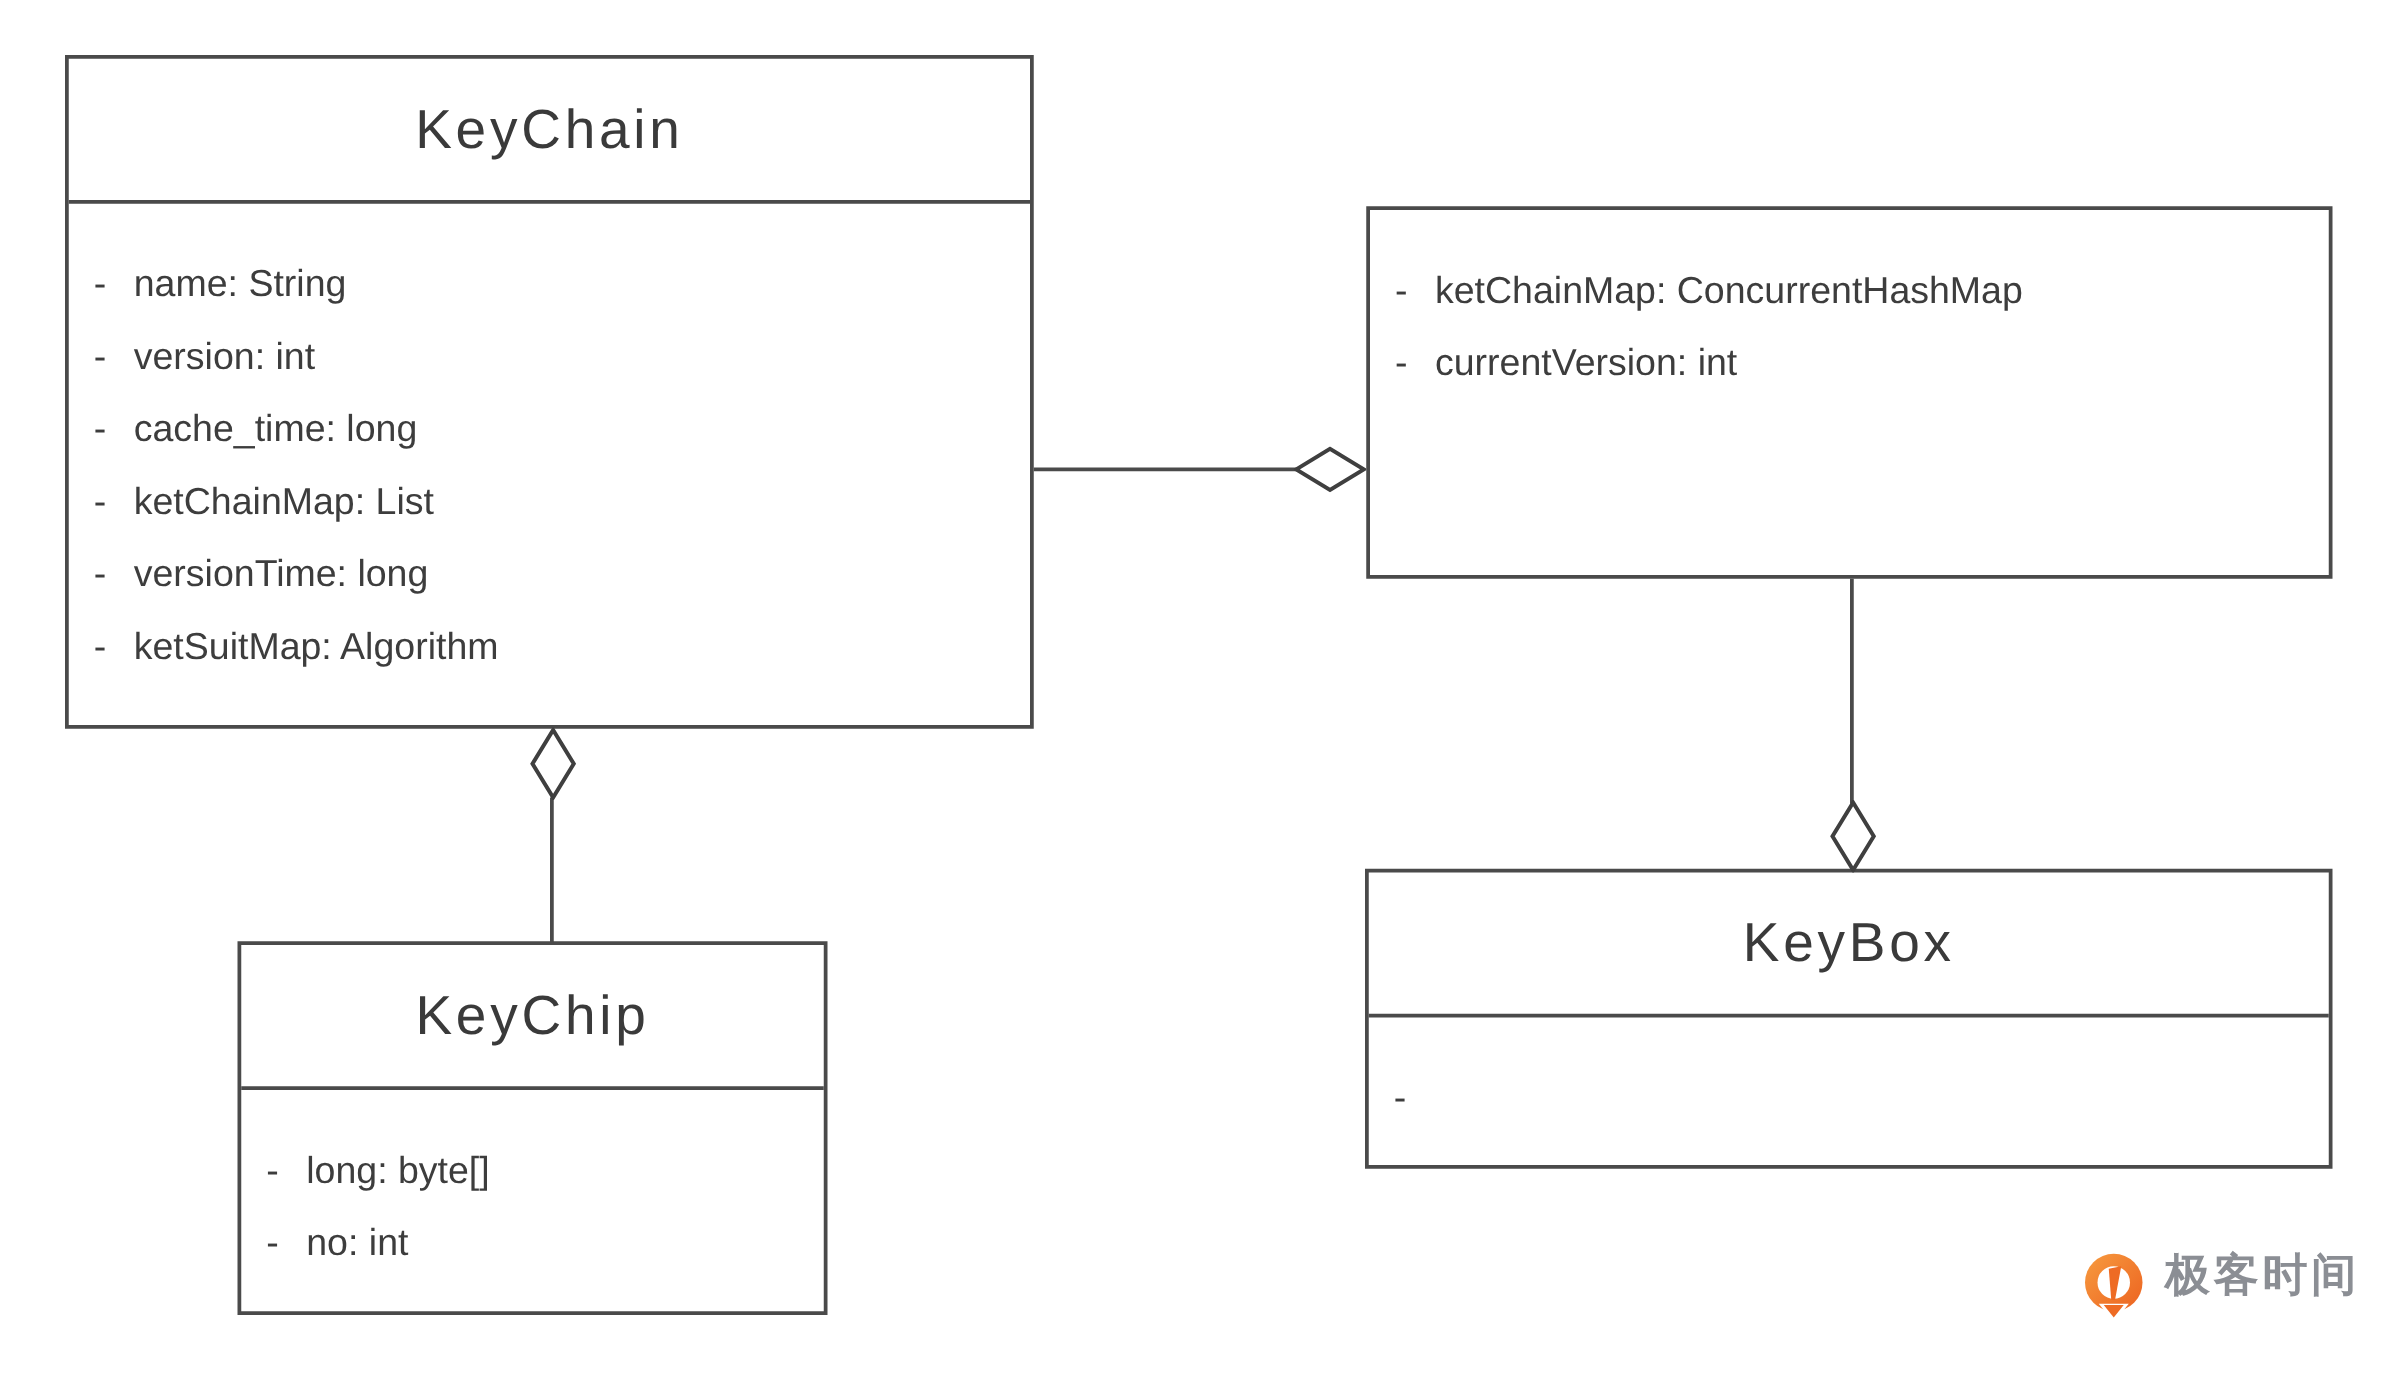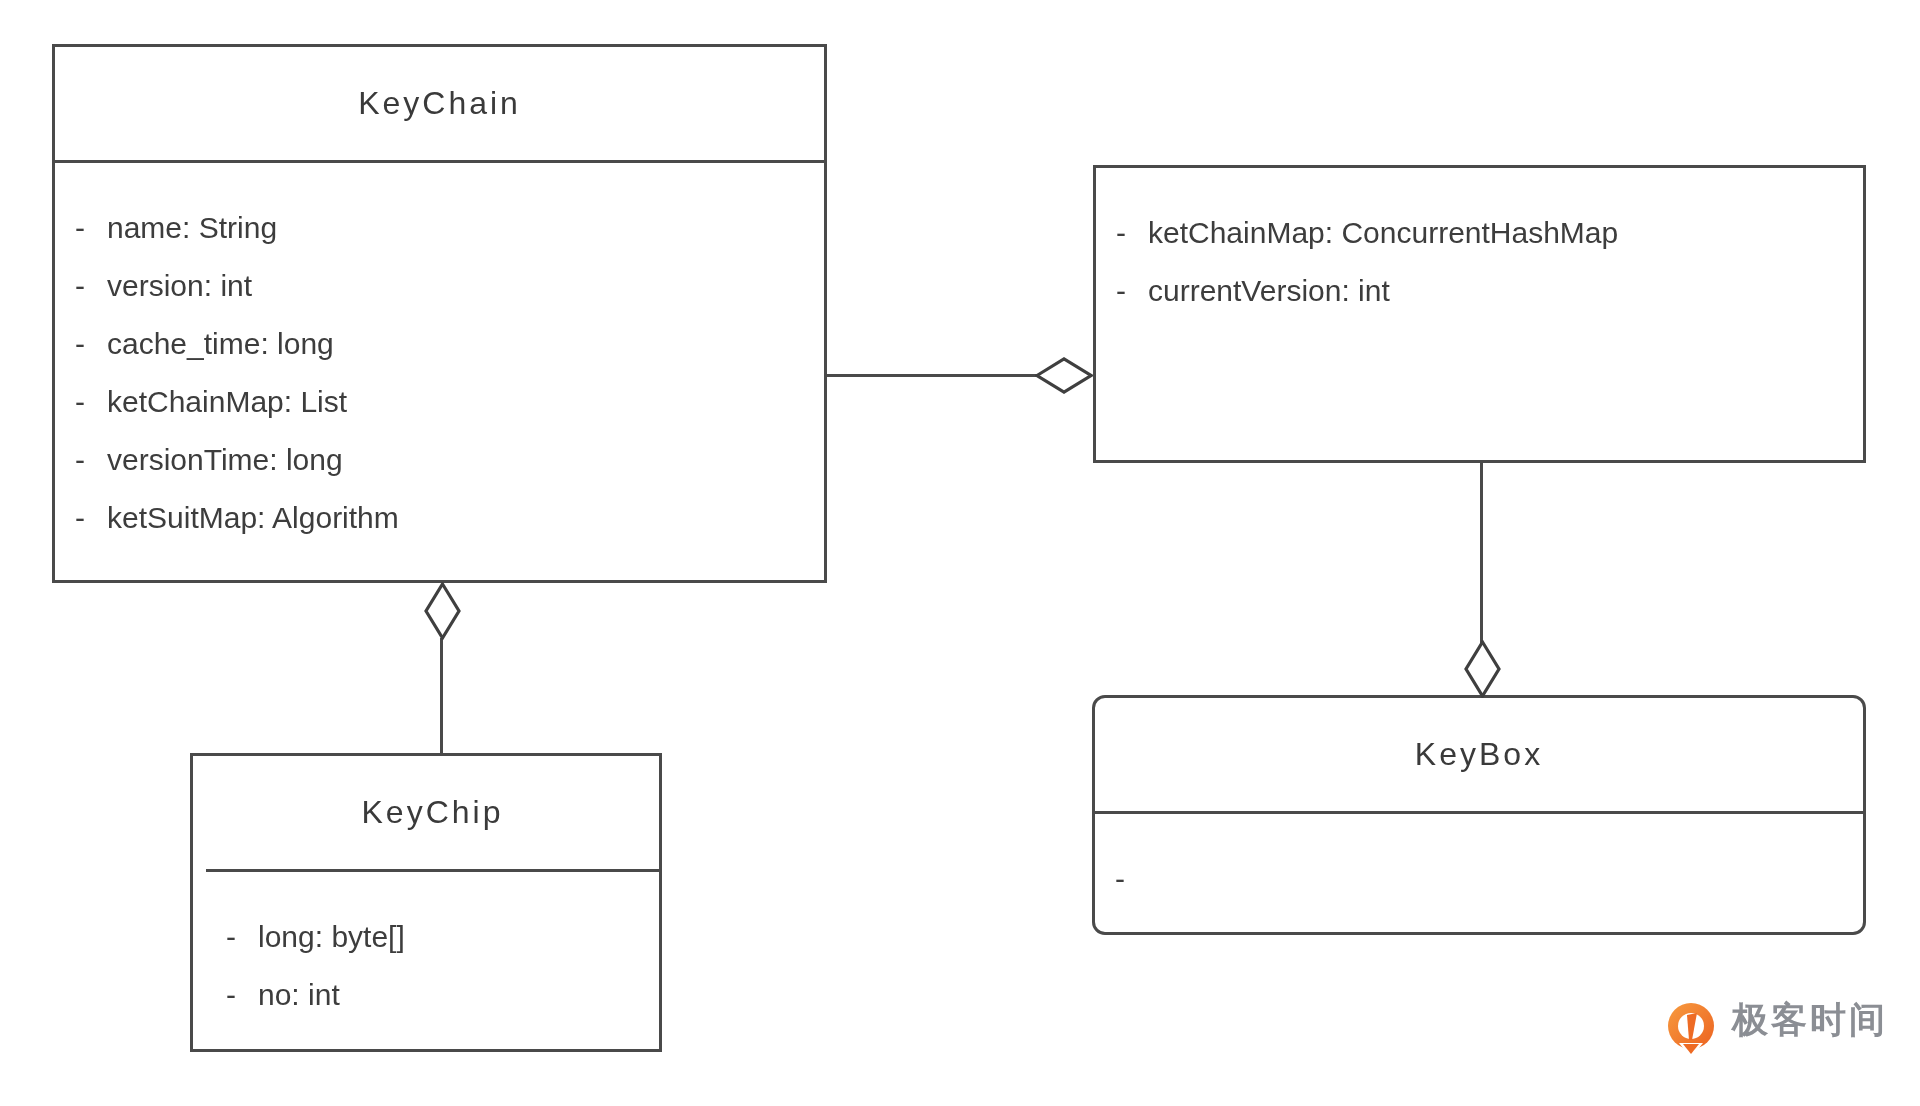--- a/index.html
+++ b/index.html
@@ -20,21 +20,21 @@
     position: absolute;
     border: 3px solid #4a4a4a;
     background: #ffffff;
   }
   .uml-title {
     height: 116px;
     border-bottom: 3px solid #4a4a4a;
     display: flex;
     align-items: center;
     justify-content: center;
-    font-size: 32px;
+    font-size: 44px;
     letter-spacing: 3px;
     color: #3a3a3a;
   }
   .uml-attrs {
     padding: 36px 10px 0 20px;
   }
   .uml-attr {
     display: flex;
     align-items: center;
     height: 58px;
@@ -44,22 +44,22 @@
   }
   .uml-attr .vis {
     width: 16px;
     flex: 0 0 auto;
   }
   .uml-attr .attr-text {
     margin-left: 16px;
   }
   #class-keychain { left: 52px;   top: 44px;  width: 775px; height: 539px; }
   #class-keysuit  { left: 1093px; top: 165px; width: 773px; height: 298px; }
-  #class-keychip  { left: 190px;  top: 753px; width: 472px; height: 299px; padding-left: 13px; }
-  #class-keybox   { left: 1092px; top: 695px; width: 774px; height: 240px; border-radius: 13px; }
+  #class-keychip  { left: 190px;  top: 753px; width: 472px; height: 299px; }
+  #class-keybox   { left: 1092px; top: 695px; width: 774px; height: 240px; }
 
   
   .edge { position: absolute; background: #4a4a4a; }
   #edge-chain-suit { left: 827px;  top: 374px; width: 212px; height: 3px;  }
   #edge-chain-chip { left: 440px;  top: 638px; width: 3px;   height: 117px; }
   #edge-suit-box   { left: 1480px; top: 463px; width: 3px;   height: 180px; }
   .diamond { position: absolute; }
   #diamond-suit  { left: 1035px; top: 357px; }
   #diamond-chain { left: 424px;  top: 582px; }
   #diamond-box   { left: 1464px; top: 640px; }

